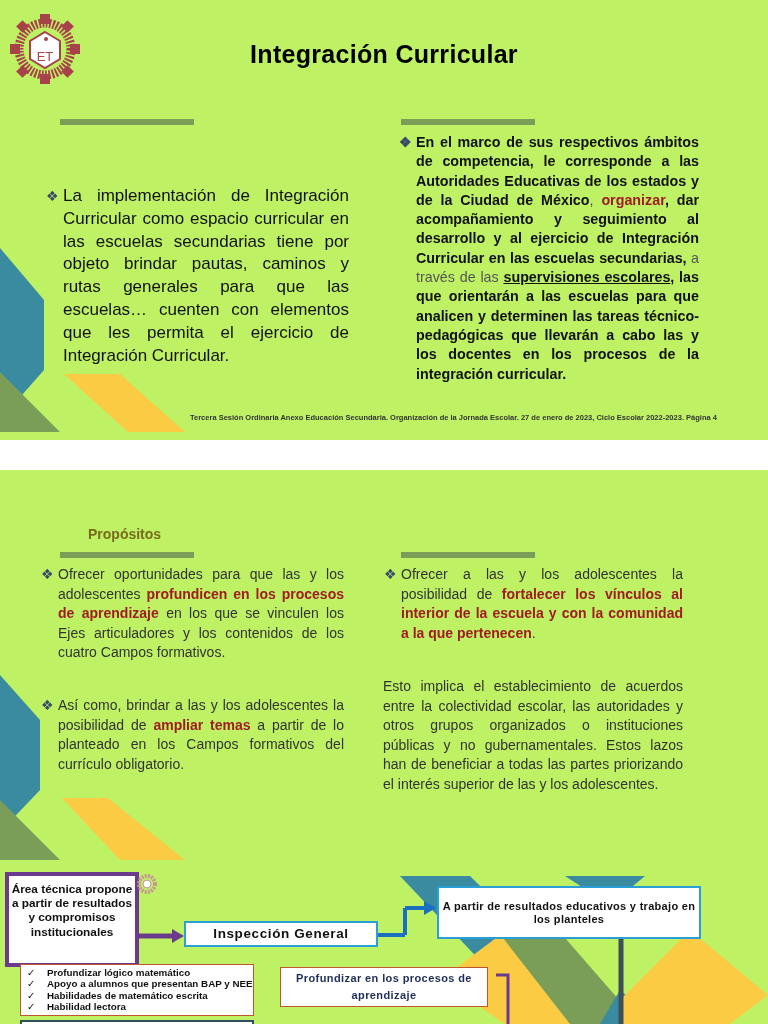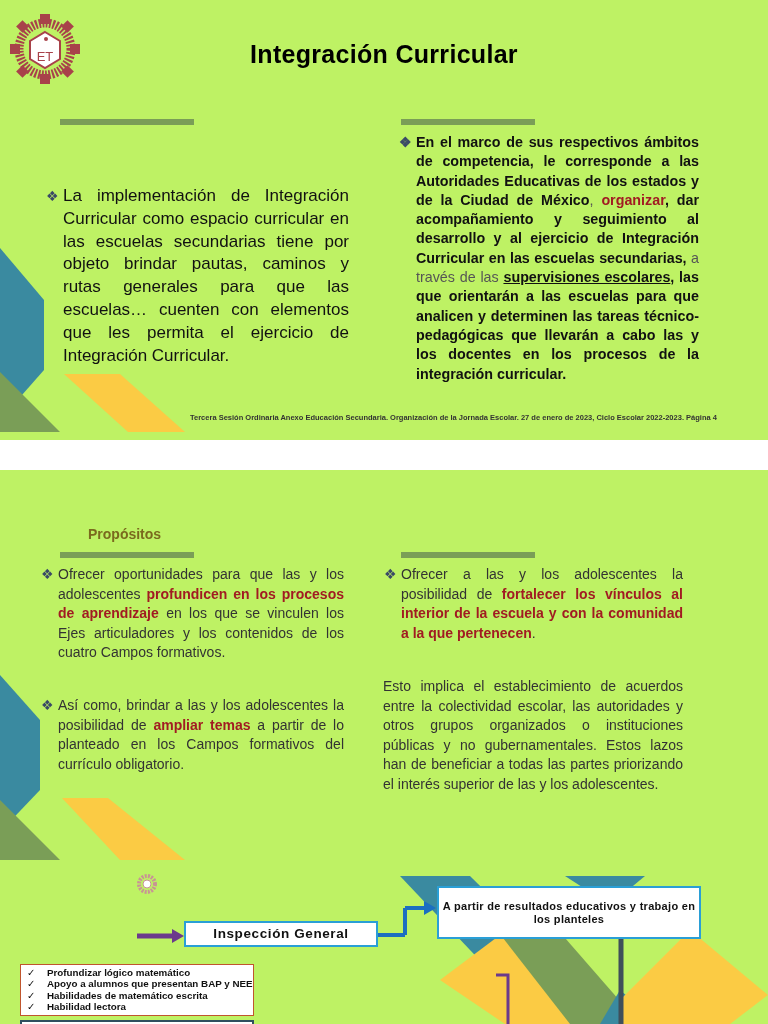--- a/index.html
+++ b/index.html
@@ -128,32 +128,34 @@
     <line x1="137" y1="76" x2="172" y2="76" stroke="#6b3a8c" stroke-width="5"></line>
     <polygon points="172,69 184,76 172,83" fill="#6b3a8c"></polygon>
     <line x1="377" y1="75" x2="405" y2="75" stroke="#1b6fc1" stroke-width="4"></line>
     <line x1="405" y1="75" x2="405" y2="48" stroke="#1b6fc1" stroke-width="4"></line>
     <line x1="405" y1="48" x2="426" y2="48" stroke="#1b6fc1" stroke-width="4"></line>
     <polygon points="424,41 436,48 424,55" fill="#1b6fc1"></polygon>
     <polyline points="496,115 508,115 508,164" fill="none" stroke="#6b3a8c" stroke-width="3"></polyline>
     <line x1="621" y1="74" x2="621" y2="164" stroke="#3f4f5a" stroke-width="5"></line>
   </svg>
 
+  <div class="box" style="left:5px;top:12px;width:134px;height:95px;border:4px solid #6b3a8c;font-size:11.8px;line-height:14.2px;padding-top:6px;color:#111">Área técnica propone a partir de resultados y compromisos institucionales</div>
 
   <div class="abs" style="left:136px;top:13px;width:22px;height:22px">
     <svg width="22" height="22" viewBox="0 0 22 22">
       <circle cx="11" cy="11" r="8" fill="none" stroke="#c89494" stroke-width="4" stroke-dasharray="2 1.2"></circle>
       <circle cx="11" cy="11" r="4" fill="#fff" stroke="#c89494" stroke-width="1"></circle>
     </svg>
   </div>
 
   <div class="box" style="left:184px;top:61px;width:194px;height:26px;border:2px solid #2a9fd6;font-size:13.5px;line-height:22px;letter-spacing:0.6px;color:#111">Inspección General</div>
 
   <div class="box" style="left:437px;top:26px;width:264px;height:53px;border:2px solid #2a9fd6;font-size:11px;line-height:13px;padding-top:12px;letter-spacing:0.3px;color:#111">A partir de resultados educativos y trabajo en los planteles</div>
 
+  <div class="box" style="left:280px;top:107px;width:208px;height:40px;border:1.5px solid #c0552e;font-size:11px;line-height:17px;padding-top:2px;color:#1f2d5a;letter-spacing:0.4px">Profundizar en los procesos de aprendizaje</div>
 
   <div class="box list-box" style="left:20px;top:104px;width:234px;height:52px;border:1.5px solid #c0552e;padding-top:2px">
     <ul>
       <li><span class="chk">✓</span><span>Profundizar lógico matemático</span></li>
       <li><span class="chk">✓</span><span>Apoyo a alumnos que presentan BAP y NEE</span></li>
       <li><span class="chk">✓</span><span>Habilidades de matemático escrita</span></li>
       <li><span class="chk">✓</span><span>Habilidad lectora</span></li>
     </ul>
   </div>
 

